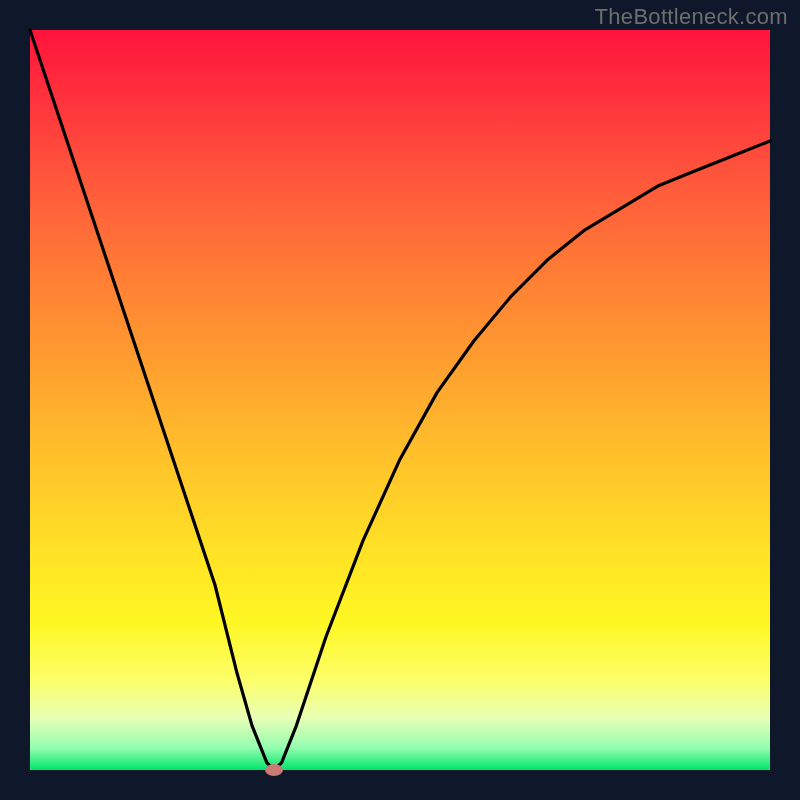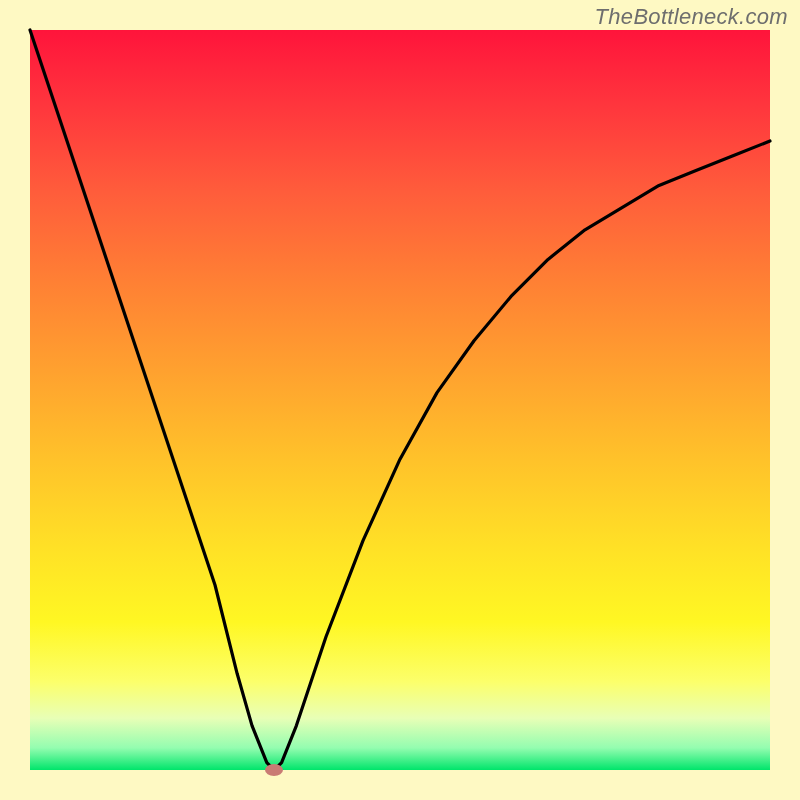--- a/index.html
+++ b/index.html
@@ -8,22 +8,21 @@
     width: 800px;
     height: 800px;
     overflow: hidden;
     background: #000;
     font-family: Arial, Helvetica, sans-serif;
   }
   .frame {
     position: relative;
     width: 800px;
     height: 800px;
-    background: #fef9c3;
-    font-style: italic;
+    background: #0f172a;
   }
   .watermark {
     position: absolute;
     top: 4px;
     right: 12px;
     color: #6e6e6e;
     font-size: 22px;
     font-weight: 500;
     letter-spacing: 0.3px;
     z-index: 10;

